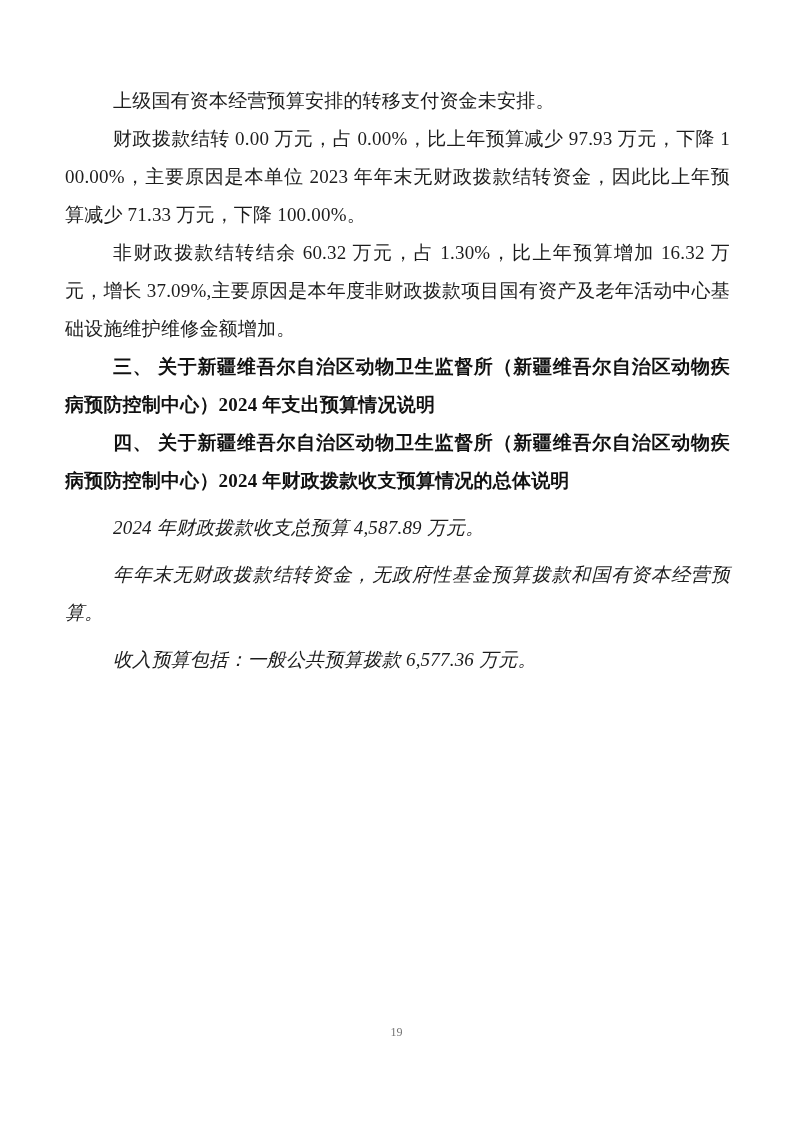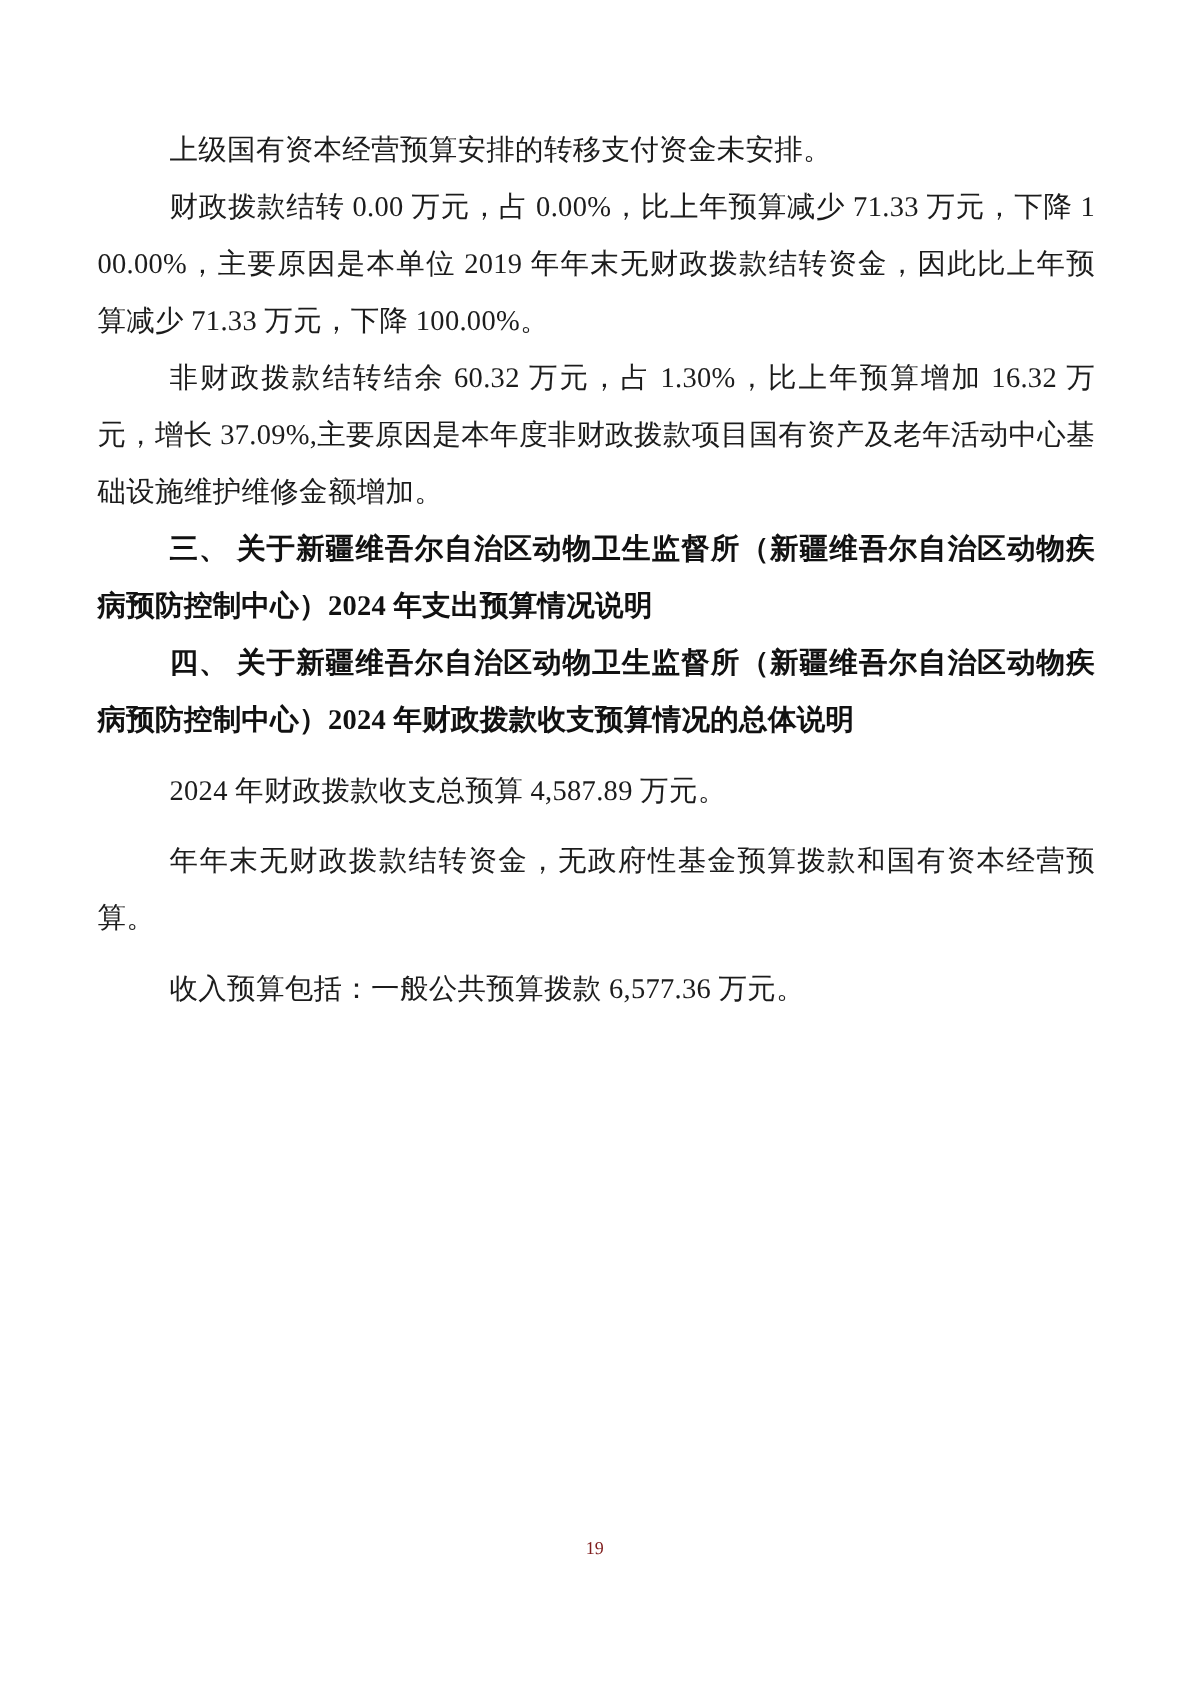--- a/index.html
+++ b/index.html
@@ -37,39 +37,40 @@
     text-indent: 48px;
     letter-spacing: 0.2px;
     word-break: break-all;
   }
   .heading {
     font-weight: 700;
     color: #111111;
   }
   .spaced {
     margin-top: 9px;
+    font-style: italic;
   }
   .page-number {
     position: absolute;
     top: 1023px;
     left: 0;
     width: 793px;
     text-align: center;
     font-size: 12px;
     line-height: 18px;
-    color: #7f1d1d;
+    color: #737373;
   }
 </style>
 </head>
 <body>
 
 <div class="page">
   <div class="content">
     <p class="para">上级国有资本经营预算安排的转移支付资金未安排。</p>
-    <p class="para">财政拨款结转 0.00 万元，占 0.00%，比上年预算减少 71.33 万元，下降 100.00%，主要原因是本单位 2019 年年末无财政拨款结转资金，因此比上年预算减少 71.33 万元，下降 100.00%。</p>
+    <p class="para">财政拨款结转 0.00 万元，占 0.00%，比上年预算减少 97.93 万元，下降 100.00%，主要原因是本单位 2023 年年末无财政拨款结转资金，因此比上年预算减少 71.33 万元，下降 100.00%。</p>
     <p class="para">非财政拨款结转结余 60.32 万元，占 1.30%，比上年预算增加 16.32 万元，增长 37.09%,主要原因是本年度非财政拨款项目国有资产及老年活动中心基础设施维护维修金额增加。</p>
     <p class="para heading">三、 关于新疆维吾尔自治区动物卫生监督所（新疆维吾尔自治区动物疾病预防控制中心）2024 年支出预算情况说明</p>
     <p class="para heading">四、 关于新疆维吾尔自治区动物卫生监督所（新疆维吾尔自治区动物疾病预防控制中心）2024 年财政拨款收支预算情况的总体说明</p>
     <p class="para spaced">2024 年财政拨款收支总预算 4,587.89 万元。</p>
     <p class="para spaced">年年末无财政拨款结转资金，无政府性基金预算拨款和国有资本经营预算。</p>
     <p class="para spaced">收入预算包括：一般公共预算拨款 6,577.36 万元。</p>
   </div>
   <div class="page-number">19</div>
 </div>
 

